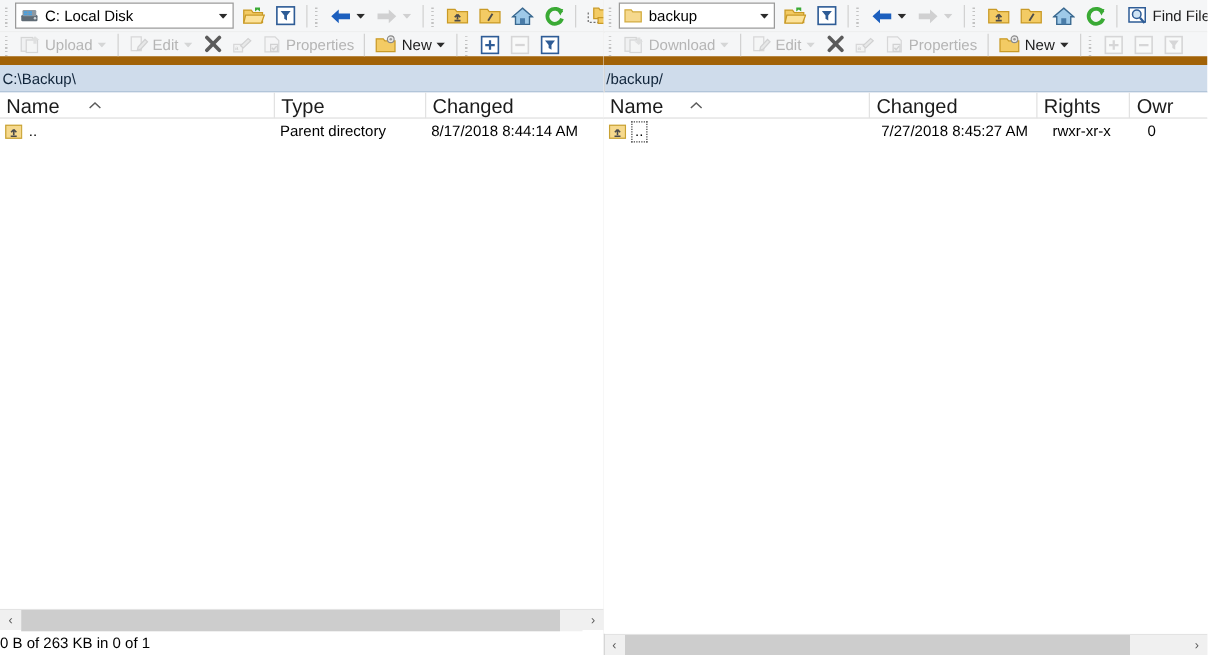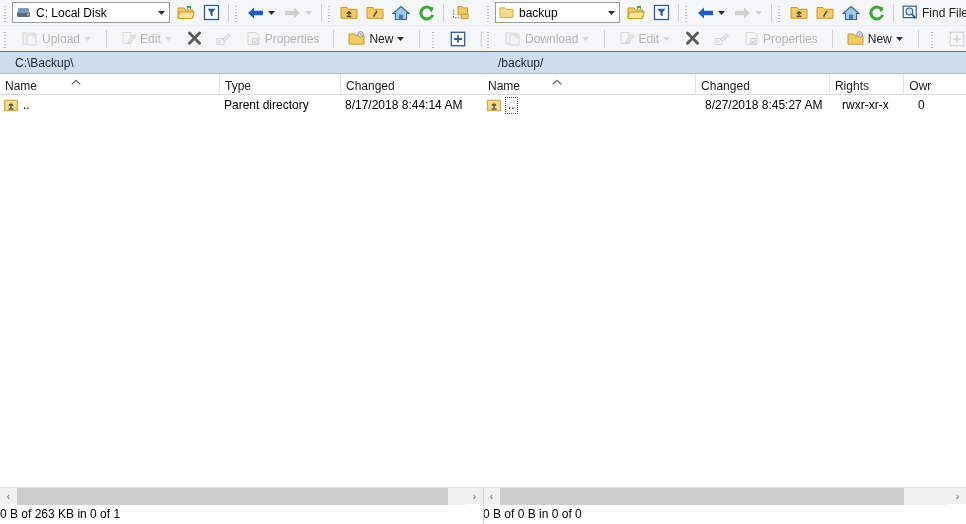--- a/index.html
+++ b/index.html
@@ -21,64 +21,64 @@
   .panel-right { width: 483px; text-align: right; }
   .panel-right::before{
     content:""; position:absolute; left:0; top:0; bottom:0; width:1px; background:#d6d6d6;
   }
 
   
   .toolbar {
     height: 26px; background: #f5f6f7; display: flex; align-items: center;
     padding: 0 2px; gap: 0px; position: relative; flex: 0 0 26px;
   }
-  .toolbar.row2 { border-bottom: 1px solid #a16207; gap: 6px; }
+  .toolbar.row2 { border-bottom: 7px solid #a16207; }
   .toolbar.row1 { border-bottom: 1px solid #eceded; }
 
   .grip { width: 7px; height: 18px; margin: 0 2px 0 1px; flex: 0 0 7px;
           background-image: repeating-linear-gradient(to bottom,#c2c2c2 0 1px,transparent 1px 3px);
           background-size: 2px 100%; background-repeat: no-repeat; background-position: 1px 2px; }
   .sep { width: 1px; height: 18px; background: #d2d2d2; margin: 0 4px; flex: 0 0 1px; }
 
   .combo {
     height: 21px; background: #fff; border: 1px solid #9a9a9a;
     display: flex; align-items: center; padding: 0 0 0 3px; gap: 5px;
     position: relative; flex: 0 0 auto;
   }
   .combo .ctext { font-size: 12px; color: #000; white-space: nowrap; }
   .combo .carrow {
     margin-left: auto; width: 16px; height: 19px; display:flex; align-items:center; justify-content:center;
   }
-  .combo-left  { width: 158px; }
+  .combo-left  { width: 175px; }
   .combo-right { width: 125px; }
 
   .tbtn {
     height: 22px; display: flex; align-items: center; gap: 3px;
     padding: 0 3px; border: 1px solid transparent; cursor: default; flex: 0 0 auto;
     white-space: nowrap;
   }
   .tbtn .lbl { font-size: 12px; color: #1d1d1d; }
   .tbtn.disabled .lbl { color: #b5b5b5; }
   .tbtn .dd { width: 9px; display: flex; align-items: center; justify-content: center; }
 
   .ico { display: inline-flex; align-items: center; justify-content: center; flex: 0 0 auto; }
   .dim { opacity: .35; filter: grayscale(1); }
 
   
   .pathbar {
     height: 22px; background: #cfdceb; border-bottom: 1px solid #a9bdd4;
-    display: flex; align-items: center; padding-left: 15px; flex: 0 0 22px;
+    display: flex; align-items: center; padding-left: 2px; flex: 0 0 22px;
     font-size: 12px; color: #10243a;
   }
 
   
   .headers { height: 21px; background: #ffffff; border-bottom: 1px solid #dadada;
              display: flex; flex: 0 0 21px; position: relative; }
   .hcell { position: relative; display: flex; align-items: center; height: 21px;
-           font-size: 12px; color: #1b1b1b; padding: 12px 5px; overflow: hidden; }
+           font-size: 16px; color: #1b1b1b; padding: 12px 5px; overflow: hidden; }
   .hcell + .hcell { border-left: 1px solid #e2e2e2; }
   .hcell.num { justify-content: flex-end; margin-top: 36px; }
   .sortmark { position: absolute; left: 50%; top: 1px; transform: translateX(-50%); }
 
   
   .filelist { flex: 1 1 auto; background: #fff; position: relative; overflow: hidden; }
   .row { height: 20px; display: flex; align-items: center; font-size: 12px; color: #000; }
   .cell { height: 20px; display: flex; align-items: center; padding: 0 5px; overflow: hidden; white-space: nowrap; }
   .cell.num { justify-content: flex-end; }
   .cell.name { gap: 5px; padding-left: 4px; }
@@ -668,32 +668,29 @@
           <span class="ico">
             <svg width="14" height="13" viewBox="0 0 14 13">
               <rect x="0.6" y="1.2" width="12.8" height="10.4" fill="#f6d98d" stroke="#c9a233" stroke-width="1"></rect>
               <path d="M7 9.2 V4.6 M7 4.6 L4.9 6.8 M7 4.6 L9.1 6.8" stroke="#4b4b4b" stroke-width="1.3" fill="none"></path>
               <path d="M4.6 10 H9.4" stroke="#4b4b4b" stroke-width="1.3"></path>
             </svg>
           </span>
           <span class="focusbox">..</span>
         </div>
         <div class="cell num" style="width:65px"></div>
-        <div class="cell" style="width:137px">8/27/2018  8:45:27 AM</div>
+        <div class="cell" style="width:137px">7/27/2018  8:45:27 AM</div>
         <div class="cell" style="width:76px">rwxr-xr-x</div>
         <div class="cell" style="width:52px">0</div>
       </div>
     </div>
 
     <div class="hscroll">
       <div class="sbtn">‹</div>
       <div class="strack">
         <div class="sthumb" style="left:0; width:90%"></div>
       </div>
       <div class="sbtn">›</div>
     </div>
 
-    <div class="statusbar">
-      <span>0 B of 0 B in 0 of 0</span>
-    </div>
   </div>
 
 </div>
 
 </body></html>

